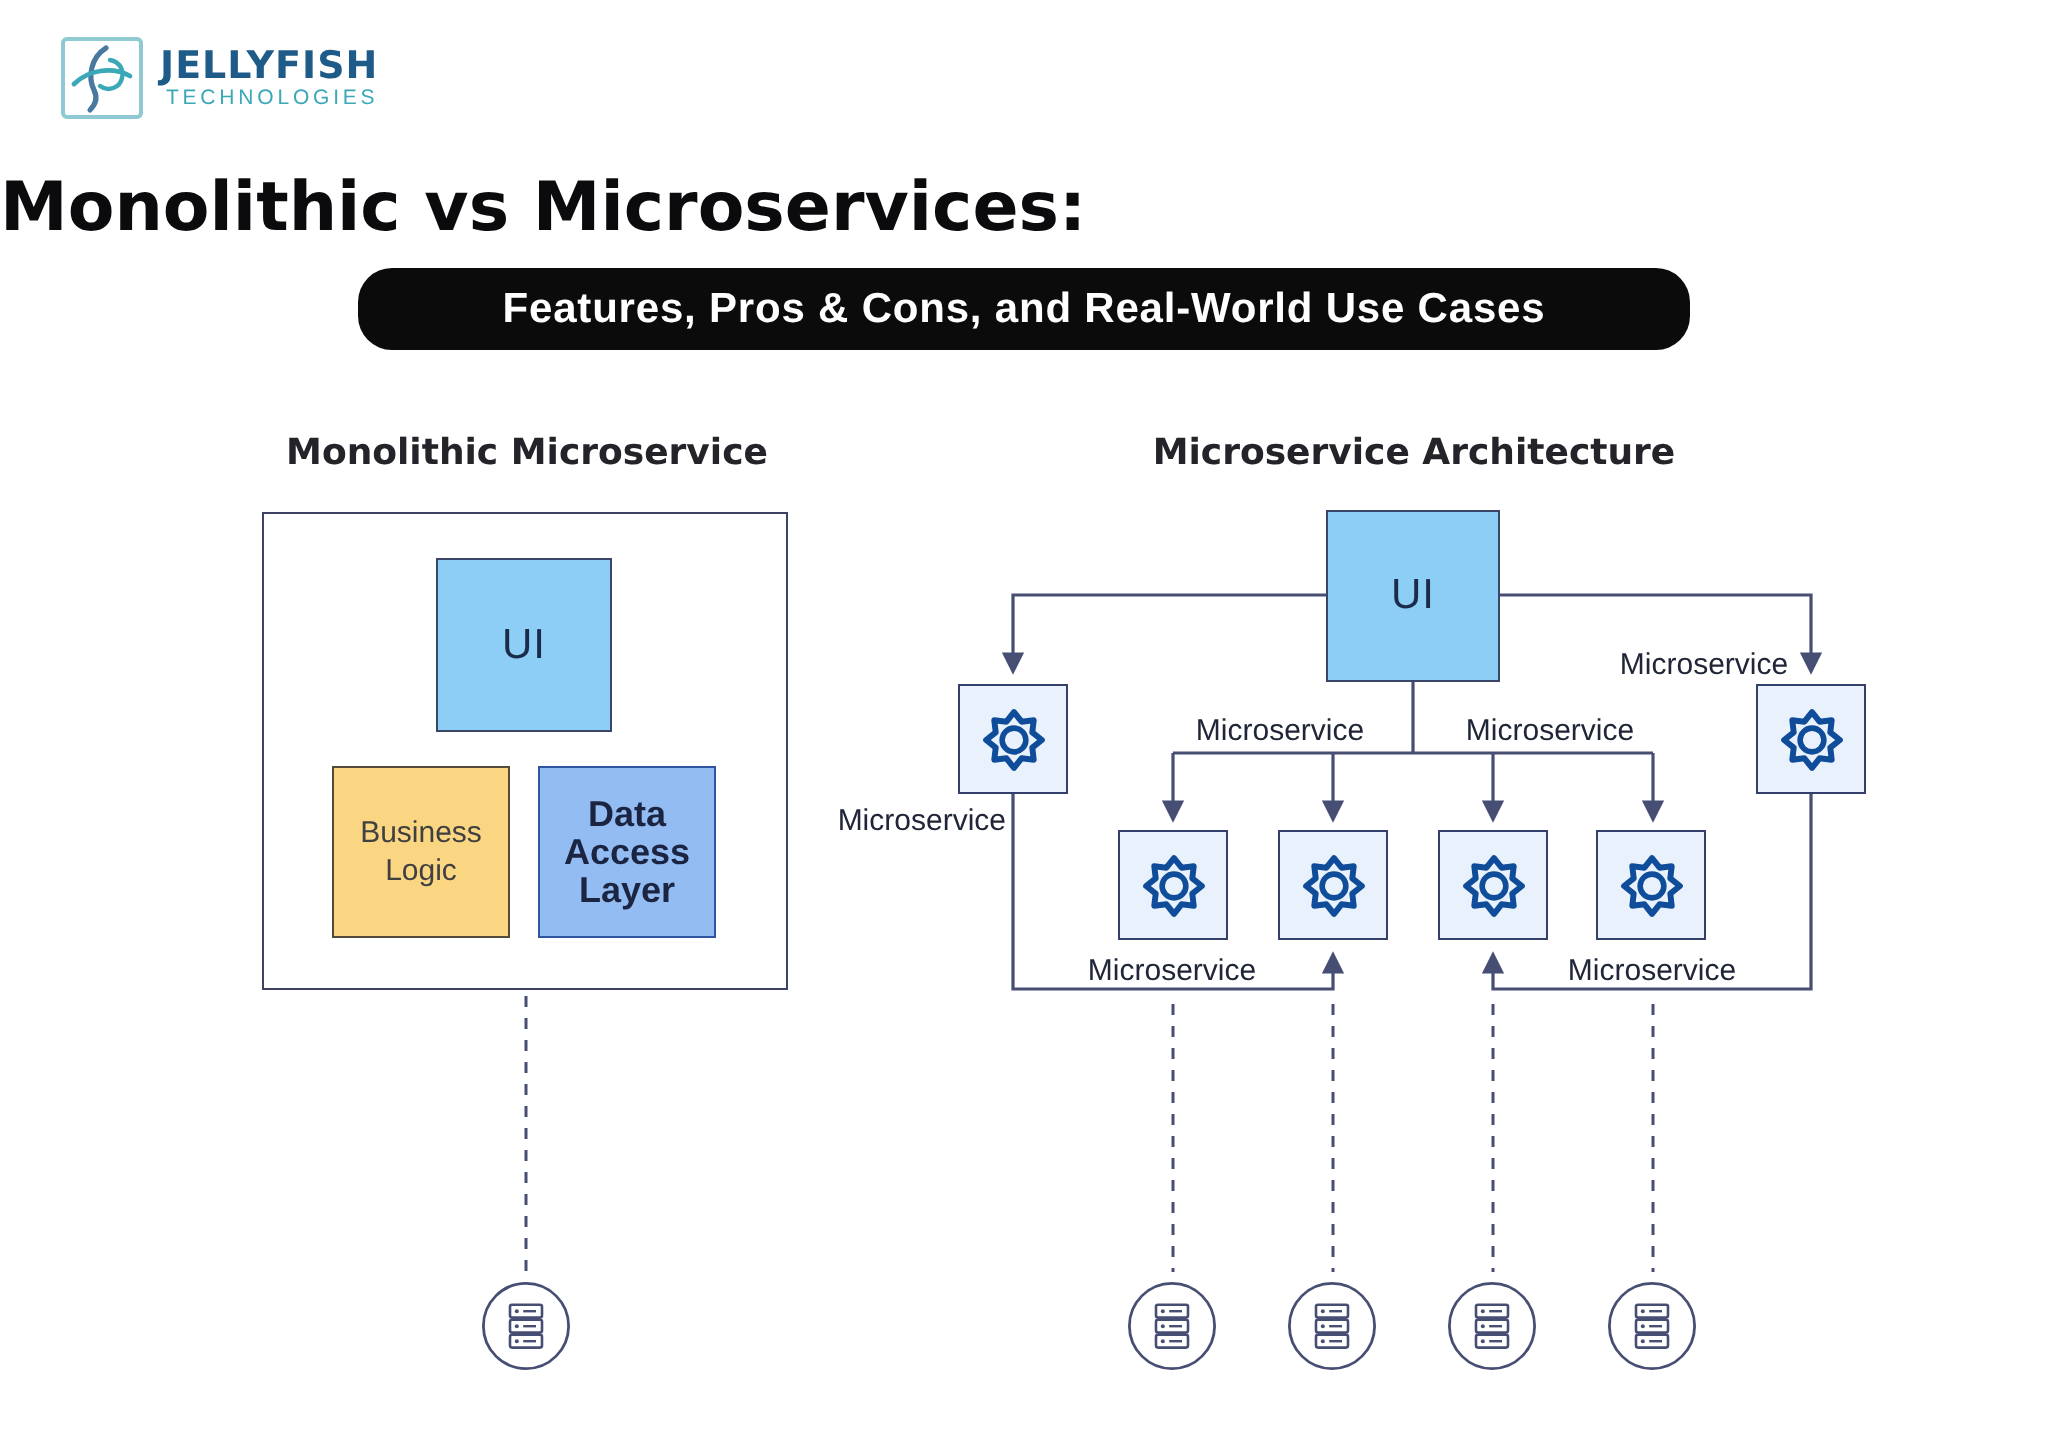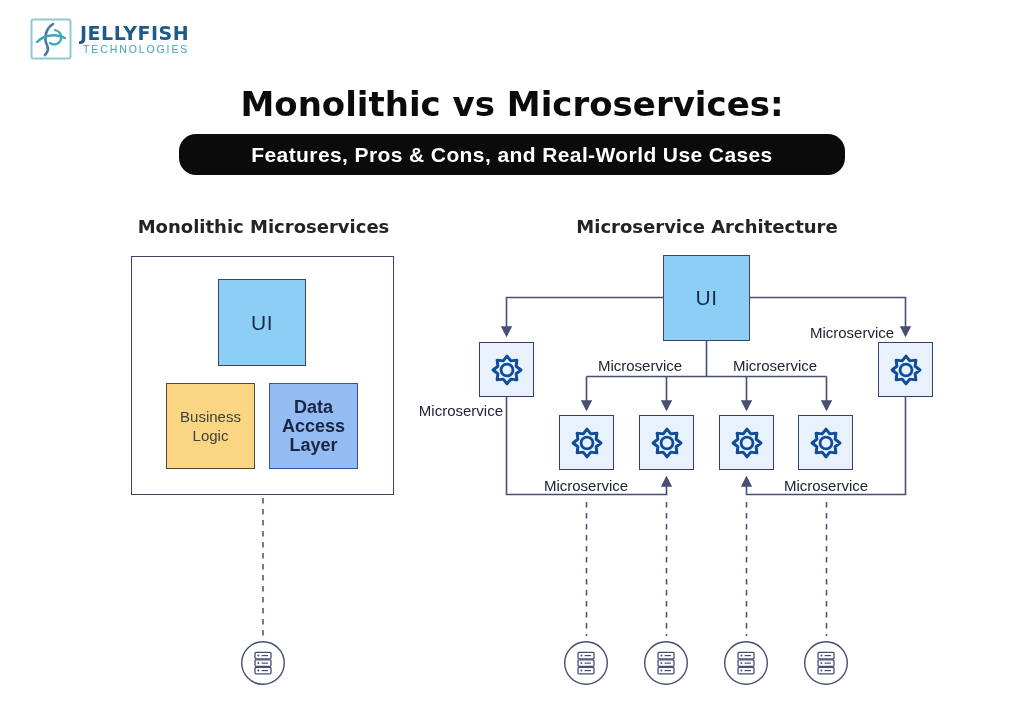--- a/index.html
+++ b/index.html
@@ -17,21 +17,21 @@
     font-family:"Liberation Sans", sans-serif;}
   .canvas{position:relative;width:1024px;height:718px;background:#fff;padding-left:24px;}
 
   
   .logo{position:absolute;left:30px;top:18px;display:flex;align-items:center;gap:8px;}
   .logo-text .brand{font-family:"DejaVu Sans",sans-serif;font-weight:bold;font-size:19px;
     color:var(--logo-blue);letter-spacing:.5px;line-height:20px;}
   .logo-text .sub{font-size:10.5px;color:var(--logo-teal);letter-spacing:1.9px;line-height:13px;text-align:right;}
 
   
-  .title{position:absolute;left:0;right:0;top:84px;text-align:center;
+  .title{position:absolute;left:0;right:0;top:84px;
     font-family:"DejaVu Sans",sans-serif;font-weight:800;font-size:34px;color:var(--title-fg);}
   .banner{position:absolute;left:179px;top:134px;width:666px;height:41px;border-radius:17px;
     background:var(--banner-bg);display:flex;align-items:center;justify-content:center;}
   .banner span{color:var(--banner-fg);font-size:21px;font-weight:bold;letter-spacing:.4px;}
 
   .col-heading{position:absolute;top:216px;text-align:center;
     font-family:"DejaVu Sans",sans-serif;font-weight:bold;font-size:18px;color:var(--heading-fg);}
   .col-heading.mono{left:132px;width:263px;}
   .col-heading.micro{left:560px;width:294px;}
 
@@ -129,21 +129,21 @@
     <div class="logo-text">
       <div class="brand">JELLYFISH</div>
       <div class="sub">TECHNOLOGIES</div>
     </div>
   </div>
 
   <div class="title">Monolithic vs Microservices:</div>
   <div class="banner">
     <span>Features, Pros &amp; Cons, and Real-World Use Cases</span>
   </div>
-  <div class="col-heading mono">Monolithic Microservices</div>
+  <div class="col-heading mono">Monolithic Microservice</div>
   <div class="col-heading micro">Microservice Architecture</div>
 
   <div class="box outer-box"></div>
   <div class="box ui-box ui-mono">
     <span>UI</span>
   </div>
   <div class="box biz-box">
     <span>Business Logic</span>
   </div>
   <div class="box dal-box">

